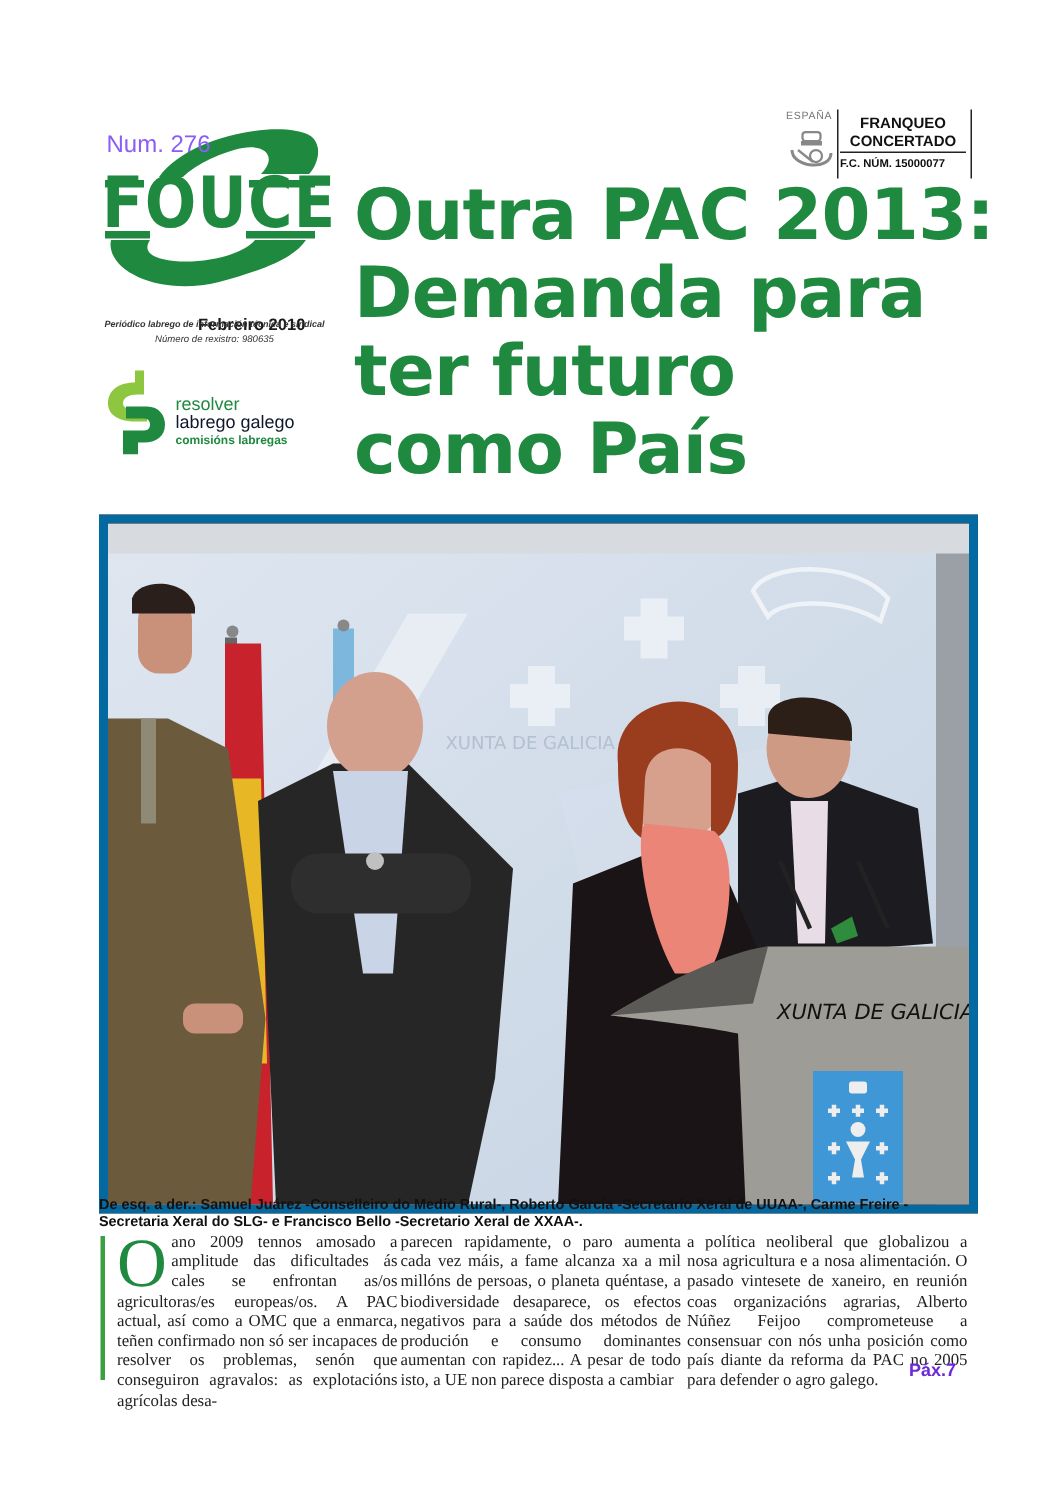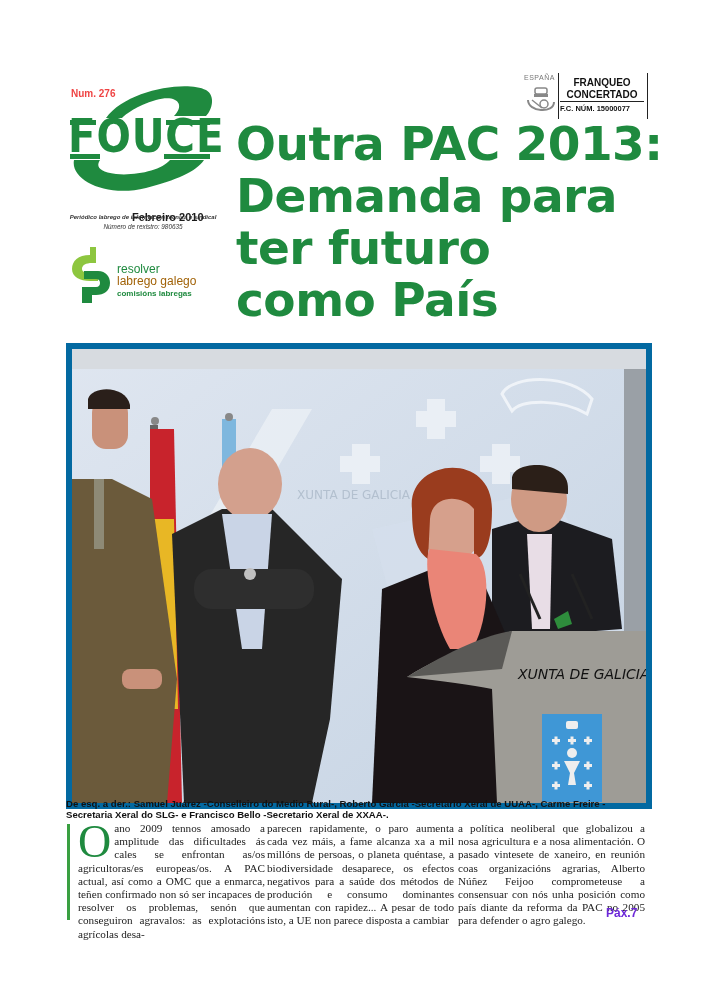--- a/index.html
+++ b/index.html
@@ -1,29 +1,29 @@
 <!DOCTYPE html>
 <html><head>
 <meta charset="utf-8">
 <style>
   html, body { margin:0; padding:0; background:#ffffff; }
   body { width:707px; height:1000px; position:relative; overflow:hidden; font-family:"Liberation Sans", sans-serif; color:#111; }
   .abs { position:absolute; }
 
   
-  .issue-num { left:71px; top:88px; font-size:10px; font-weight:bold; color:#ef4444; }
+  .issue-num { left:71px; top:88px; font-size:16px; font-weight:normal; color:#8b5cf6; }
   .logo { left:66px; top:80px; width:150px; height:115px; }
   .logo-word { left:68px; top:112px; font-size:47px; font-weight:bold; color:#1f8a3f; letter-spacing:1px; line-height:1; font-family:"DejaVu Sans", sans-serif; transform:scaleX(0.86); transform-origin:left top; }
   .issue-date { left:132px; top:199px; font-size:11px; font-weight:bold; color:#1a1a1a;margin-top:12px; }
   .tagline { left:68px; top:214px; font-size:6px; font-style:italic; font-weight:bold; color:#333; width:150px; text-align:center; }
   .registry { left:68px; top:223px; font-size:6.4px; font-style:italic; color:#333; width:150px; text-align:center; }
 
   .slg-logo { left:70px; top:245px; width:40px; height:58px; }
   .slg-name1 { left:117px; top:263px; font-size:12px; color:#1f8a3f; line-height:13px; }
-  .slg-name2 { left:117px; top:275px; font-size:12px; color:#a16207; line-height:13px; }
+  .slg-name2 { left:117px; top:275px; font-size:12px; color:#0f172a; line-height:13px; }
   .slg-sub { left:117px; top:289px; font-size:8px; color:#1f8a3f; font-weight:bold; }
 
   
   .stamp-country { left:524px; top:74px; font-size:7px; color:#777; letter-spacing:0.5px; }
   .stamp-icon { left:524px; top:86px; width:34px; height:30px; }
   .stamp-box { left:558px; top:73px; width:88px; height:46px; border-left:1.5px solid #222; border-right:1.5px solid #222; }
   .stamp-l1 { left:560px; top:77px; width:84px; text-align:center; font-size:10px; font-weight:bold; }
   .stamp-l2 { left:560px; top:89px; width:84px; text-align:center; font-size:10px; font-weight:bold; }
   .stamp-rule { left:560px; top:101px; width:84px; height:1px; background:#222; }
   .stamp-l3 { left:560px; top:104px; width:84px; text-align:left; font-size:7.5px; font-weight:bold; }

